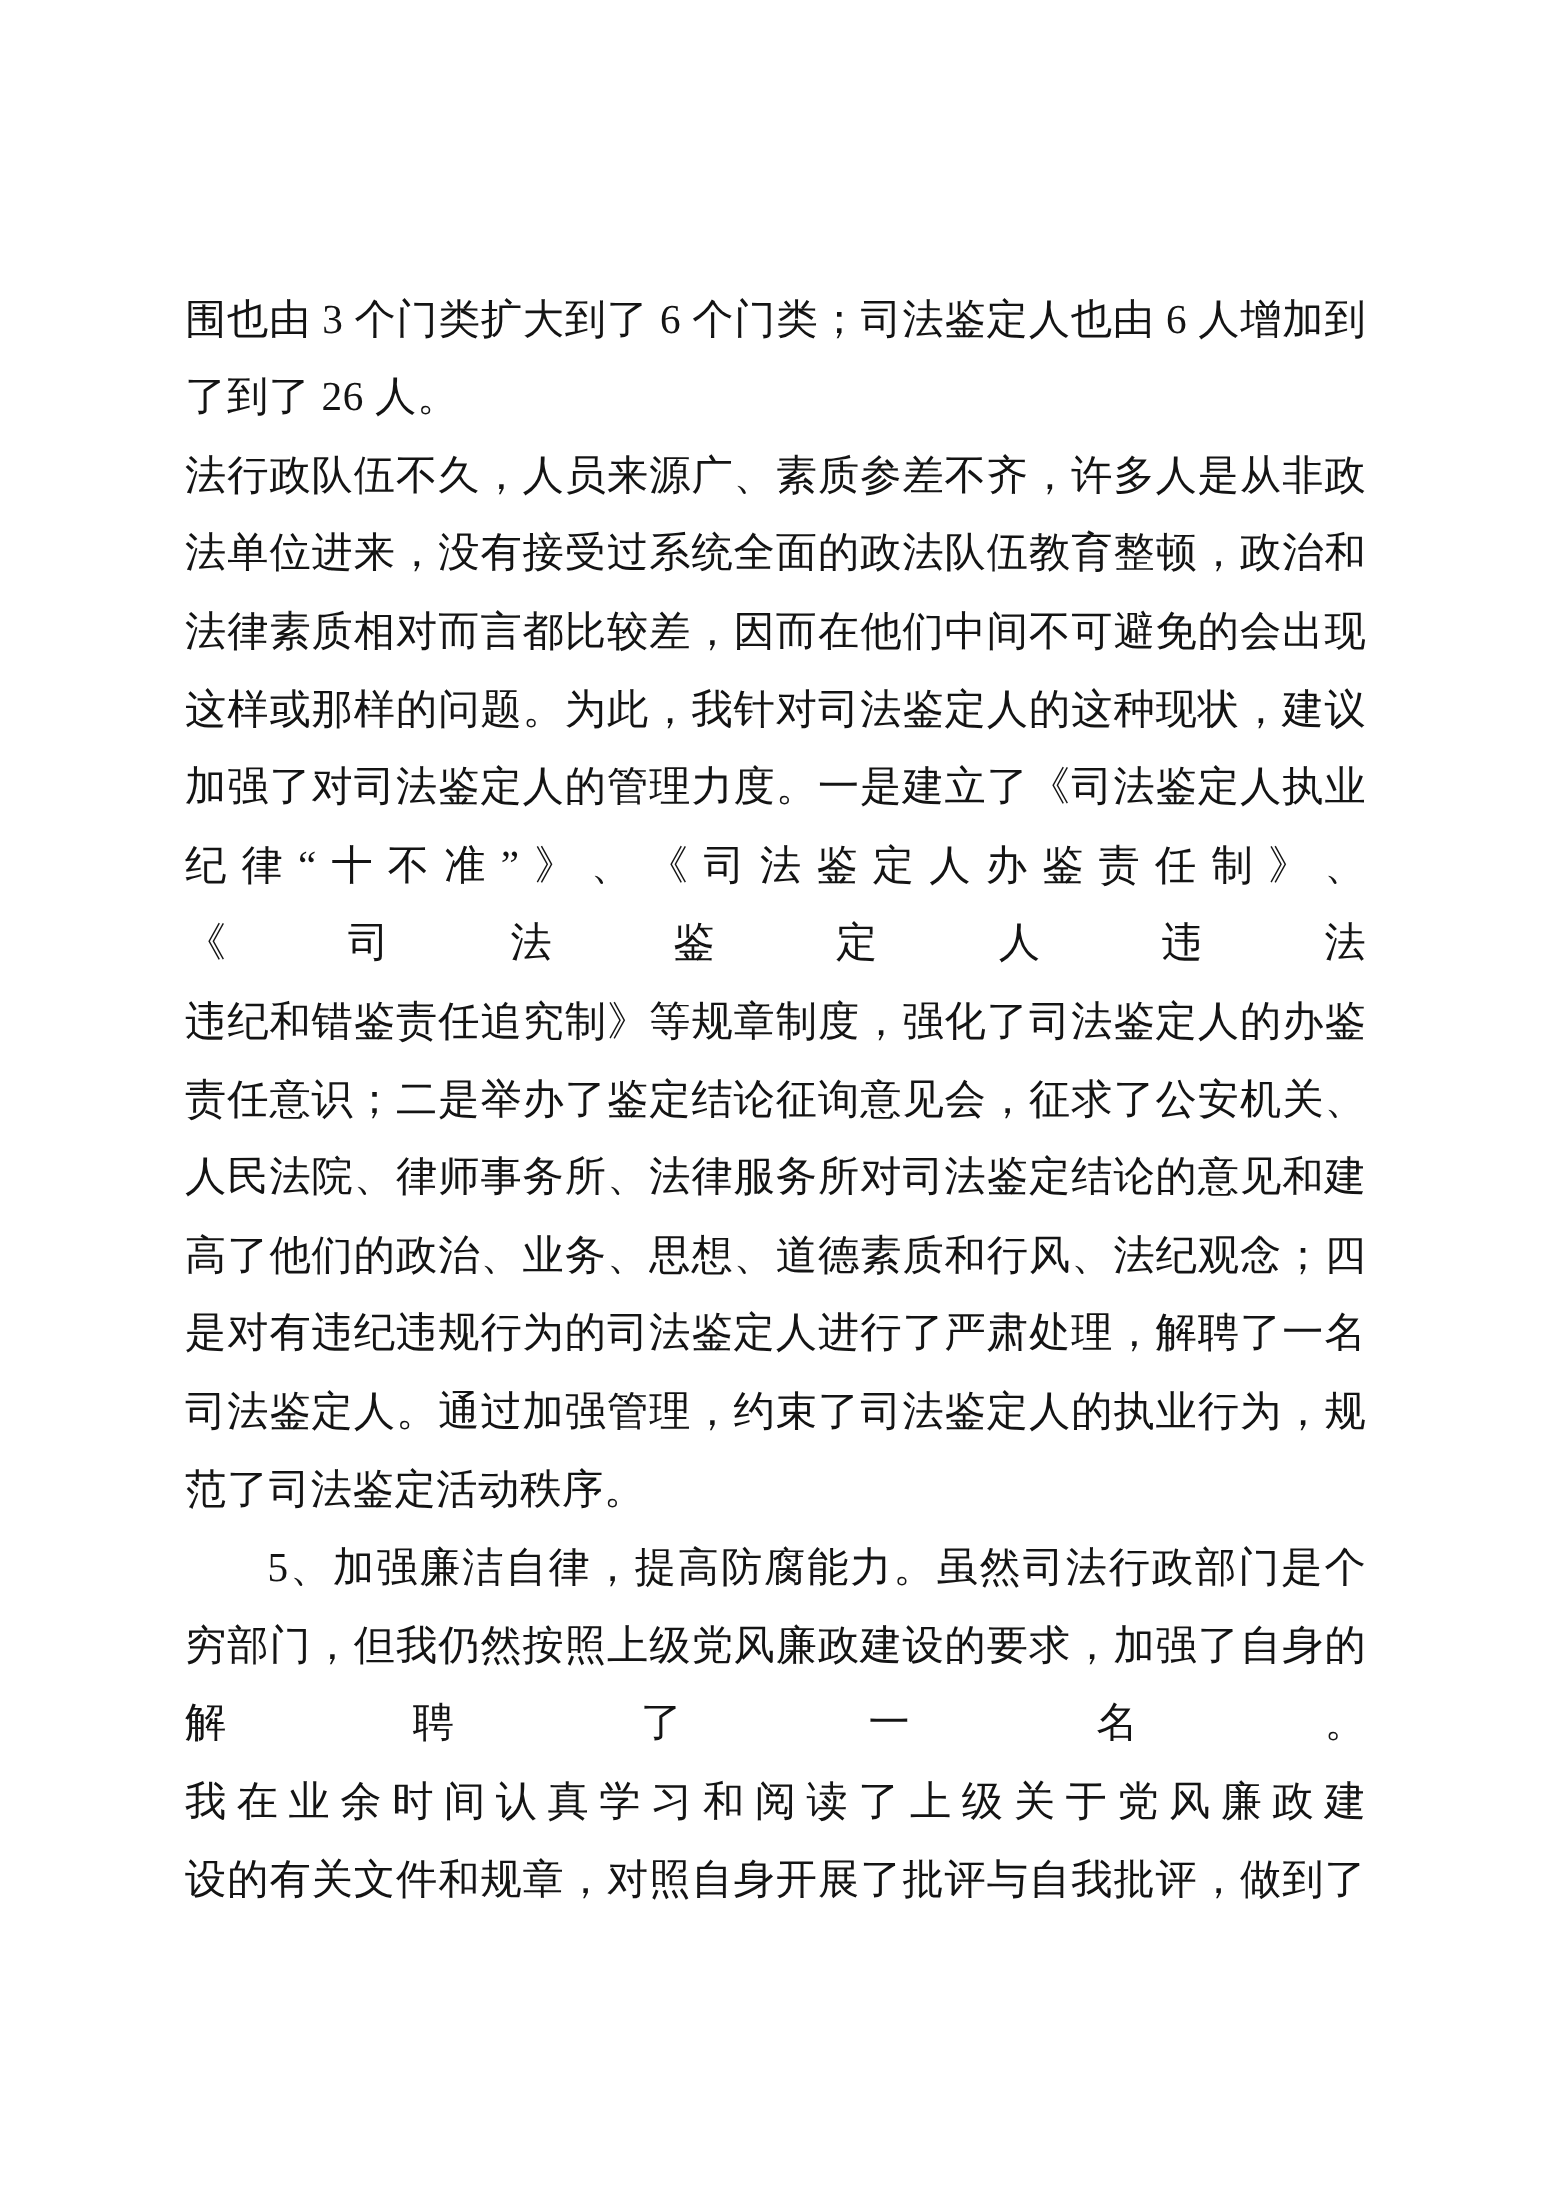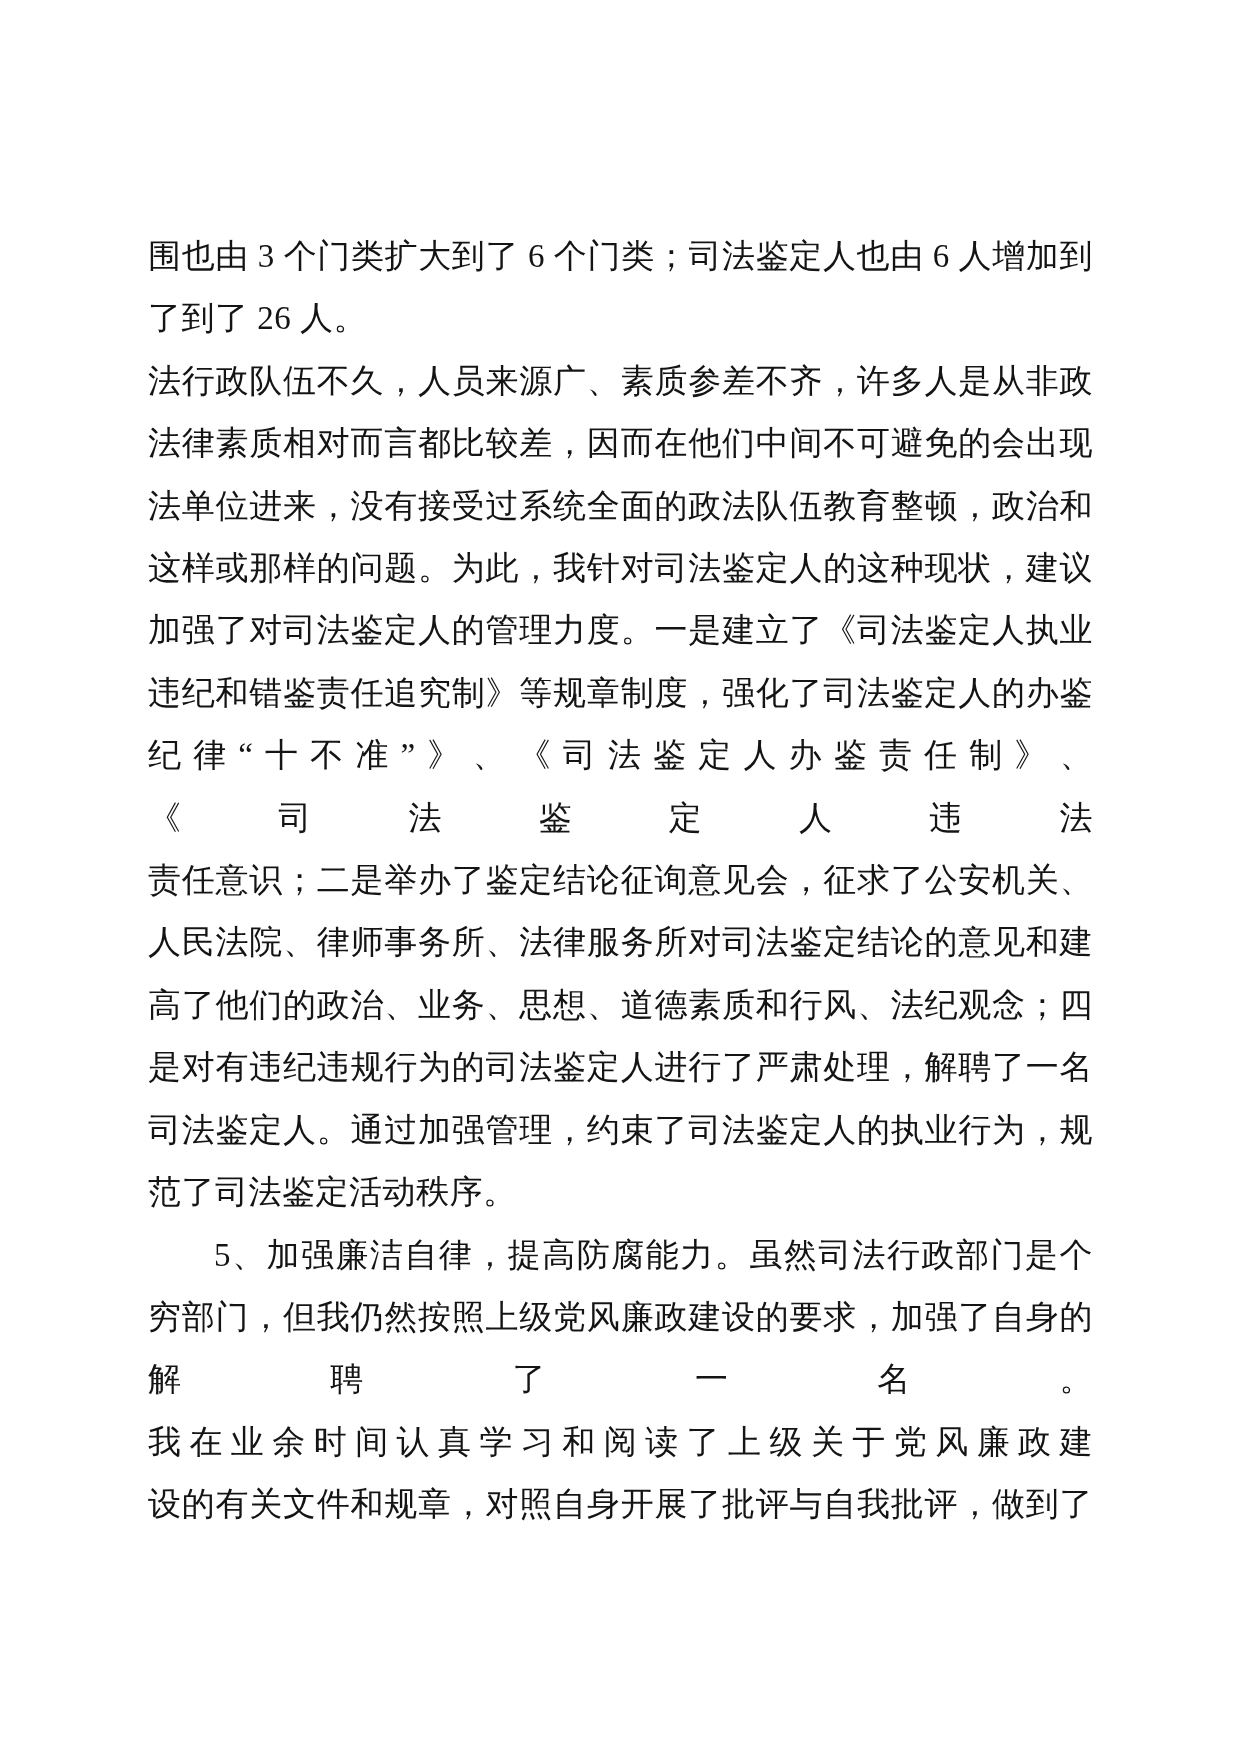--- a/index.html
+++ b/index.html
@@ -51,26 +51,26 @@
   }
 </style>
 </head>
 <body>
 
 <div class="page">
   <div class="body-text">
       <div class="line full">围也由 3 个门类扩大到了 6 个门类；司法鉴定人也由 6 人增加到</div>
       <div class="line">了到了 26 人。</div>
       <div class="line full">法行政队伍不久，人员来源广、素质参差不齐，许多人是从非政</div>
+      <div class="line full">法单位进来，没有接受过系统全面的政法队伍教育整顿，政治和</div>
       <div class="line full">法律素质相对而言都比较差，因而在他们中间不可避免的会出现</div>
-      <div class="line full">法单位进来，没有接受过系统全面的政法队伍教育整顿，政治和</div>
       <div class="line full">这样或那样的问题。为此，我针对司法鉴定人的这种现状，建议</div>
       <div class="line full">加强了对司法鉴定人的管理力度。一是建立了《司法鉴定人执业</div>
+      <div class="line full">纪律“十不准”》、《司法鉴定人办鉴责任制》、《司法鉴定人违法</div>
       <div class="line full">违纪和错鉴责任追究制》等规章制度，强化了司法鉴定人的办鉴</div>
-      <div class="line full">纪律“十不准”》、《司法鉴定人办鉴责任制》、《司法鉴定人违法</div>
       <div class="line full">责任意识；二是举办了鉴定结论征询意见会，征求了公安机关、</div>
       <div class="line full">人民法院、律师事务所、法律服务所对司法鉴定结论的意见和建</div>
       <div class="line full">高了他们的政治、业务、思想、道德素质和行风、法纪观念；四</div>
       <div class="line full">是对有违纪违规行为的司法鉴定人进行了严肃处理，解聘了一名</div>
       <div class="line full">司法鉴定人。通过加强管理，约束了司法鉴定人的执业行为，规</div>
       <div class="line">范了司法鉴定活动秩序。</div>
       <div class="line indent full">5、加强廉洁自律，提高防腐能力。虽然司法行政部门是个</div>
       <div class="line full">穷部门，但我仍然按照上级党风廉政建设的要求，加强了自身的</div>
       <div class="line full">解聘了一名。我在业余时间认真学习和阅读了上级关于党风廉政建</div>
       <div class="line full">设的有关文件和规章，对照自身开展了批评与自我批评，做到了</div>

